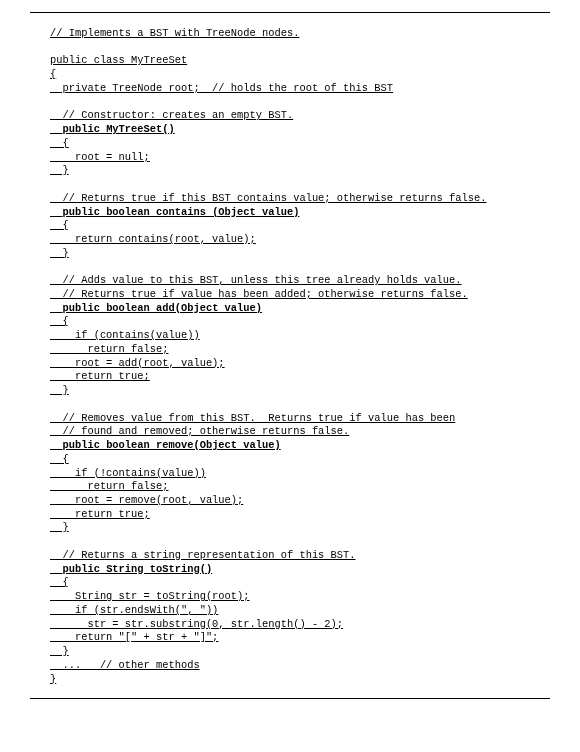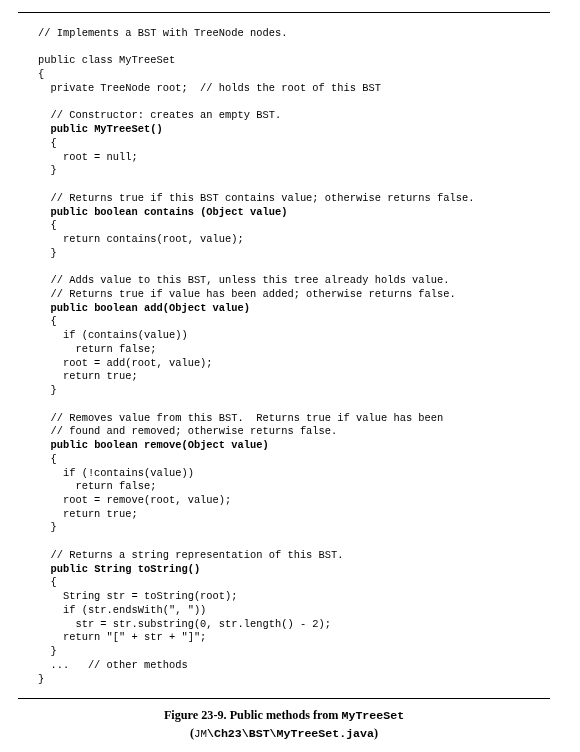--- a/index.html
+++ b/index.html
@@ -7,22 +7,23 @@
       margin: 0;
       padding: 0;
       width: 580px;
       height: 752px;
       font-family: "Times New Roman", Times, serif;
       background: #fff;
       color: #000;
       position: relative;
     }
     .page {
-      padding: 12px 30px 0 18px;
+      padding: 12px 30px 0 30px;
       box-sizing: border-box;
+      text-decoration: underline;
     }
     hr.top {
       border: none;
       border-top: 1px solid #000;
       margin: 0 0 12px 0;
     }
     hr.bottom {
       border: none;
       border-top: 1px solid #000;
       margin: 6px 0 8px 0;
@@ -104,17 +105,13 @@
 <span>    String str = toString(root);</span>
 <span>    if (str.endsWith(", "))</span>
 <span>      str = str.substring(0, str.length() - 2);</span>
 <span>    return "[" + str + "]";</span>
 <span>  }</span>
 <span>  ...   // other methods</span>
 <span>}</span></pre>
 
   <hr class="bottom">
 
-  <div class="caption">
-    <b><span>Figure 23-9.   Public methods from </span></b><span class="mono">MyTreeSet</span><br>
-    <b><span>(</span></b><span class="jm">JM</span><span class="mono">\Ch23\BST\MyTreeSet.java</span><b><span>)</span></b>
-  </div>
 </div>
 
 </body></html>

